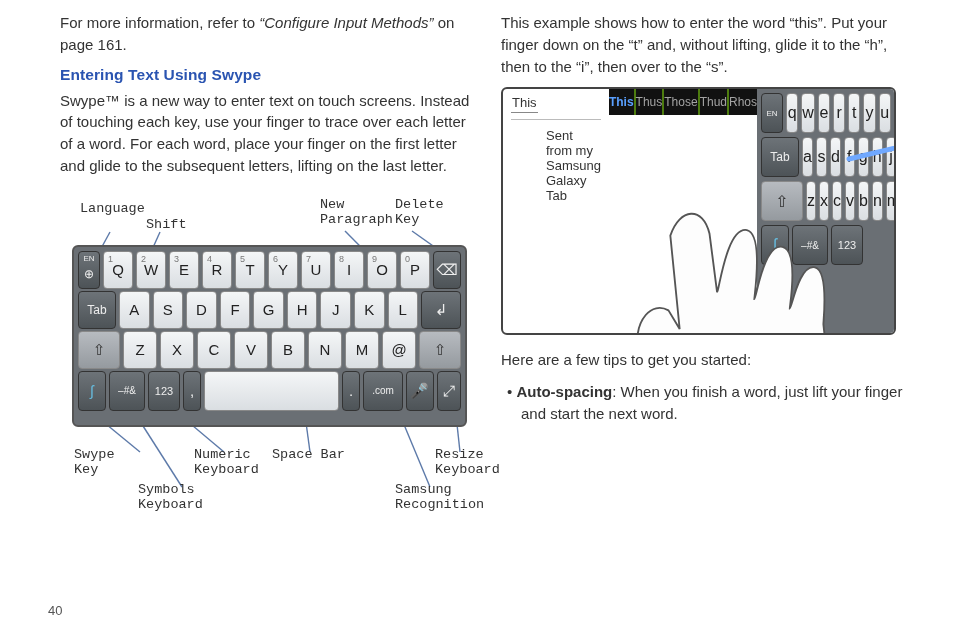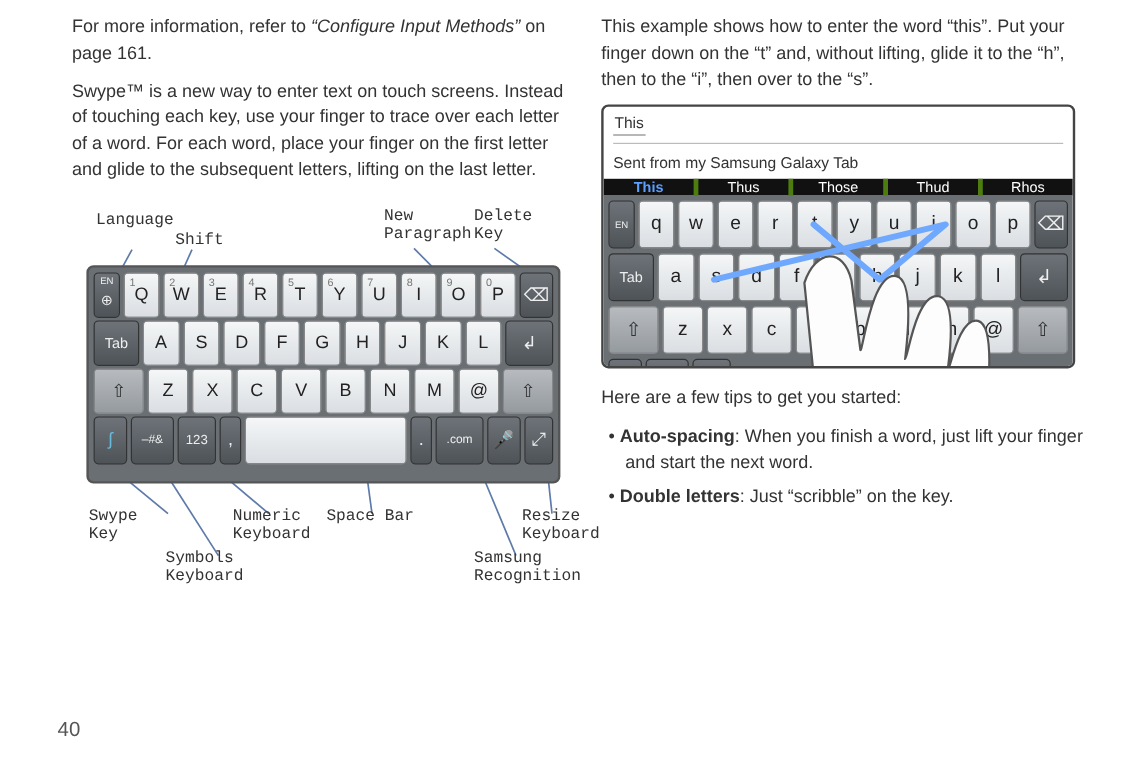--- a/index.html
+++ b/index.html
@@ -58,54 +58,55 @@
       position:relative;
       font-family: Arial, sans-serif;
     }
     .kb-key .sup { position:absolute; top:2px; left:4px; font-size:9px; color:#777; }
     .kb-key.dark { background:linear-gradient(#6d7378,#4d5357); border-color:#333; color:#eee; }
     .kb-key.med  { background:linear-gradient(#b7bbc0,#959a9f); color:#333; }
     .kb-row.r5 { height: 40px; }
     .callout { stroke:#5d7aa9; stroke-width:1.4; fill:none; }
     .tip { font-size:15px; line-height:1.45; margin:0 0 6px 20px; text-indent:-14px; }
     .tip b { font-weight:700;text-align:right; }
-    .page-num { position:absolute; left:48px; bottom:18px; font-size:17px; color:#555; }
+    .page-num { position:absolute; left:48px; bottom:18px; font-size:13px; color:#555; }
 
     
     .example-frame {
       border:2.5px solid #444; border-radius:6px;
-      width: 395px; height: 220px;
+      width: 395px; height: 248px;
       margin: 10px 0 14px 0;
-      display:flex; flex-direction:column;
+      display:flex; flex-direction:row;
       background:#fff;
       overflow:hidden;
       position: relative;
     }
     .ex-top { height: 60px; padding:6px 8px; font-size:12px; color:#333; }
     .ex-input { border-bottom:1px solid #888; display:inline-block; padding:0 1px 2px 1px; font-size:13px; }
     .ex-midline { border-bottom:1px solid #bbb; margin-top:6px; }
-    .ex-sent { margin-top:8px; font-size:13px; color:#333; }
+    .ex-sent { margin-top:8px; font-size:13px; color:#333;margin-left:35px; }
     .ex-pred-bar { height:26px; display:flex; background:#111; }
-    .ex-pred { flex:1; display:flex; align-items:center; justify-content:center; font-size:12px; color:#ffffff; border-left:4px solid #4d7c0f; }
+    .ex-pred { flex:1; display:flex; align-items:center; justify-content:center; font-size:12px; color:#a3a3a3; border-left:2px solid #4d7c0f; }
     .ex-pred:first-child { border-left:none; color:#5aa0ff; font-weight:600; }
     .ex-kb { flex:1; background:#6a6f74; position:relative; }
     .ex-kb .kb-row { height: 40px; margin: 4px 4px; gap:3px; }
     .ex-kb .kb-key { font-size:16px; }
     .hand { position:absolute; left: 130px; top: 100px; width: 280px; pointer-events:none; }
     .swype-trace { position:absolute; left:0; top:0; pointer-events:none; }
   </style>
 </head>
 <body>
 
 <div class="page">
 
   <div class="col">
     <p class="body-text">
       <span>For more information, refer to </span><span class="cross-ref">“Configure Input Methods”</span><span> on page 161.</span>
     </p>
+    <h3 class="section">Entering Text Using Swype</h3>
     <p class="body-text">Swype™ is a new way to enter text on touch screens. Instead of touching each key, use your finger to trace over each letter of a word. For each word, place your finger on the first letter and glide to the subsequent letters, lifting on the last letter.</p>
 
     <div class="kb-diagram">
 
       <span class="lbl" style="left:20px;top:14px">Language</span>
       <span class="lbl" style="left:86px;top:30px">Shift</span>
       <span class="lbl" style="left:260px;top:10px;white-space:pre">New
 Paragraph</span>
       <span class="lbl" style="left:335px;top:10px;white-space:pre">Delete
 Key</span>
@@ -309,17 +310,16 @@
                  C92 112 100 40 122 44 C140 48 130 115 130 118
                  C132 118 140 58 160 62 C178 66 168 125 168 128
                  C170 128 178 80 195 84 C210 88 204 140 204 145
                  L210 200 280 230 280 260 20 260 5 170
                  C2 140 20 120 38 130 L50 150 Z" fill="#fdfdfd" stroke="#555" stroke-width="2"></path>
       </svg>
     </div>
 
     <p class="body-text">Here are a few tips to get you started:</p>
     <p class="tip">• <b>Auto-spacing</b><span>: When you finish a word, just lift your finger and start the next word.</span></p>
-    <p class="tip">• <b>Double letters</b><span>: Just “scribble” on the key.</span></p>
   </div>
 </div>
 
 <span class="page-num">40</span>
 
 </body></html>

